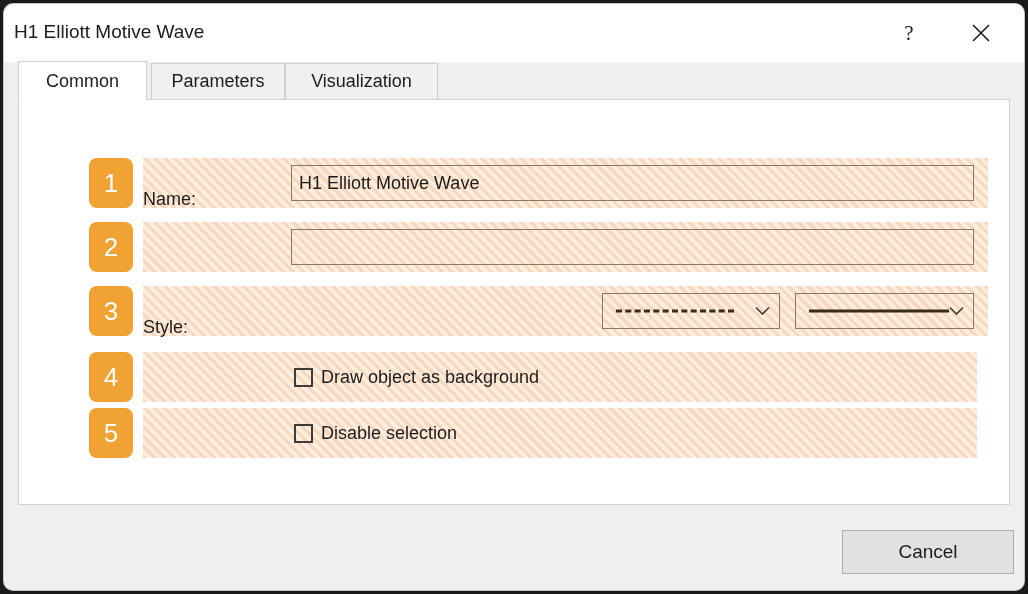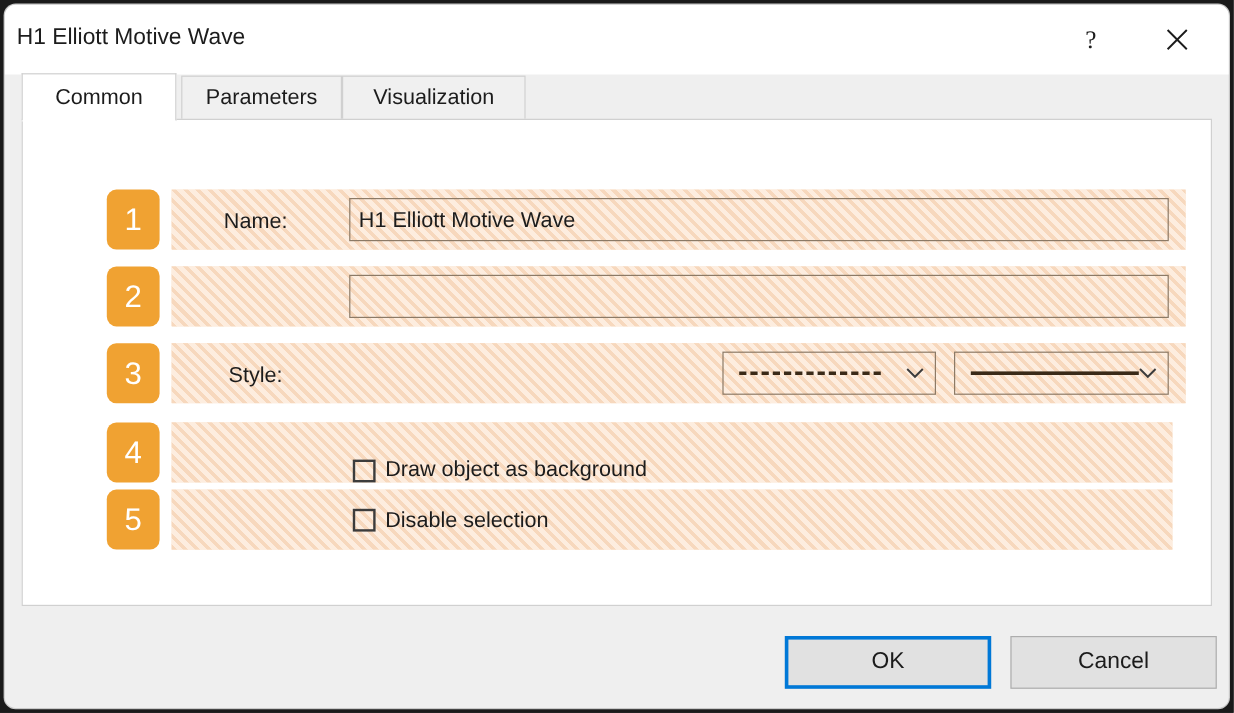--- a/index.html
+++ b/index.html
@@ -147,24 +147,24 @@
     height: 50px;
     background-color: #fbe3cd;
     background-image: repeating-linear-gradient(
       45deg,
       #f7d8bd 0px, #f7d8bd 3px,
       #fdeddf 3px, #fdeddf 7px
     );
   }
   .rowlabel {
     position: absolute;
-    top: 1px;
+    top: 16px;
     height: 64px;
     line-height: 50px;
-    text-align: center;
+    text-align: left;
     font-size: 18px;
     color: #1c1c1c;
     white-space: nowrap;
   }
 
   
   .textfield {
     position: absolute;
     top: 7px;
     height: 36px;
@@ -348,33 +348,32 @@
           <svg width="15" height="9" viewBox="0 0 15 9">
               <path d="M1 1 L7.5 7.5 L14 1" stroke="#3c3c3c" stroke-width="1.6" fill="none"></path>
             </svg>
         </div>
       </div>
     </div>
 
     <div class="row" id="row-4" style="top:252px; left:0; width:970px;">
       <div class="hatch" style="left:124px; width:834px;"></div>
       <div class="badge" style="left:70px;">4</div>
-      <div class="checkrow-inner" style="left:275px;align-items:flex-end;">
+      <div class="checkrow-inner" style="left:275px;">
         <span class="checkbox"></span>
         <span class="checklabel">Draw object as background</span>
       </div>
     </div>
 
     <div class="row" id="row-5" style="top:308px; left:0; width:970px;">
       <div class="hatch" style="left:124px; width:834px;"></div>
       <div class="badge" style="left:70px;">5</div>
       <div class="checkrow-inner" style="left:275px;">
         <span class="checkbox"></span>
         <span class="checklabel">Disable selection</span>
       </div>
     </div>
 
   </div>
 
-  <button class="dlgbtn" id="ok-button">OK</button>
   <button class="dlgbtn" id="cancel-button">Cancel</button>
 
 </div>
 
 </body></html>

